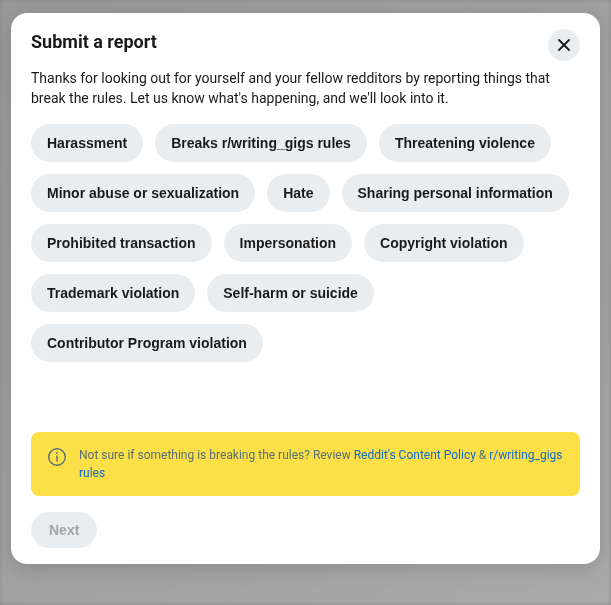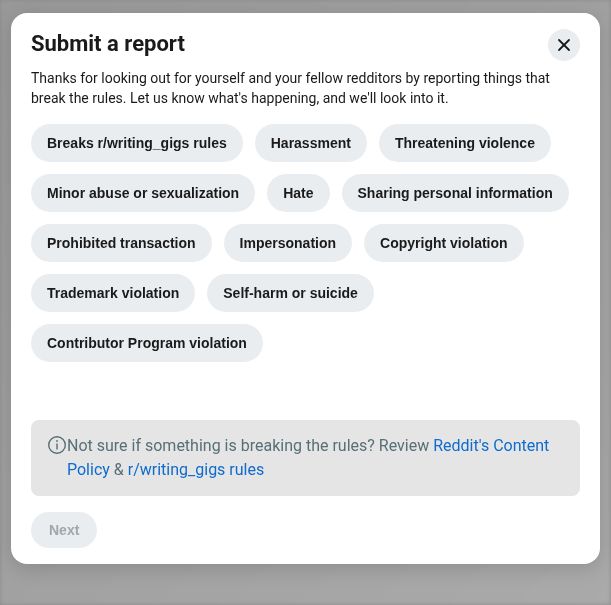--- a/index.html
+++ b/index.html
@@ -30,21 +30,21 @@
       padding: 0;
       box-shadow: 0 4px 20px rgba(0,0,0,0.15);
     }
     .modal-header {
       display: flex;
       align-items: flex-start;
       justify-content: space-between;
       padding: 18px 20px 8px 20px;
     }
     .title {
-      font-size: 22px;
+      font-size: 18px;
       font-weight: 700;
       color: #1a1a1b;
     }
     .close-btn {
       width: 32px;
       height: 32px;
       border-radius: 50%;
       background: #eaedef;
       border: none;
       display: flex;
@@ -81,26 +81,27 @@
       border-radius: 999px;
       padding: 11px 16px;
       font-size: 14px;
       font-weight: 600;
       color: #1a1a1b;
       cursor: pointer;
       white-space: nowrap;
     }
     .info-box {
       margin: 14px 20px 0 20px;
-      background: #e5e5e5;
+      background: #fde047;
       border-radius: 8px;
       padding: 14px 16px;
       display: flex;
+      gap: 12px;
       align-items: flex-start;
-      font-size: 16px;
+      font-size: 12px;
       line-height: 1.5;
       color: #576f76;
     }
     .info-icon {
       width: 20px;
       height: 20px;
       flex-shrink: 0;
       margin-top: 1px;
     }
     .info-text a {
@@ -136,22 +137,22 @@
         <line x1="3" y1="3" x2="13" y2="13"></line>
         <line x1="13" y1="3" x2="3" y2="13"></line>
       </svg>
     </button>
   </div>
 
   <p class="desc">Thanks for looking out for yourself and your fellow redditors by reporting things that break the rules. Let us know what's happening, and we'll look into it.</p>
 
   <div class="scroll-area">
     <div class="chips">
+      <button class="chip">Harassment</button>
       <button class="chip">Breaks r/writing_gigs rules</button>
-      <button class="chip">Harassment</button>
       <button class="chip">Threatening violence</button>
       <button class="chip">Minor abuse or sexualization</button>
       <button class="chip">Hate</button>
       <button class="chip">Sharing personal information</button>
       <button class="chip">Prohibited transaction</button>
       <button class="chip">Impersonation</button>
       <button class="chip">Copyright violation</button>
       <button class="chip">Trademark violation</button>
       <button class="chip">Self-harm or suicide</button>
       <button class="chip">Contributor Program violation</button>

